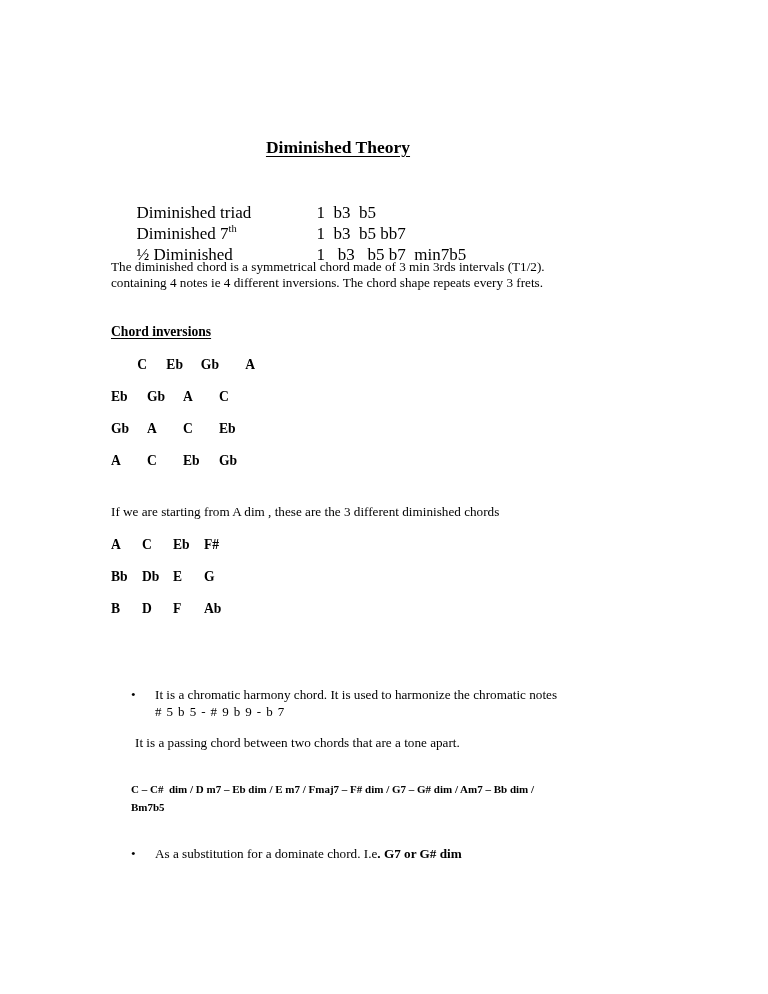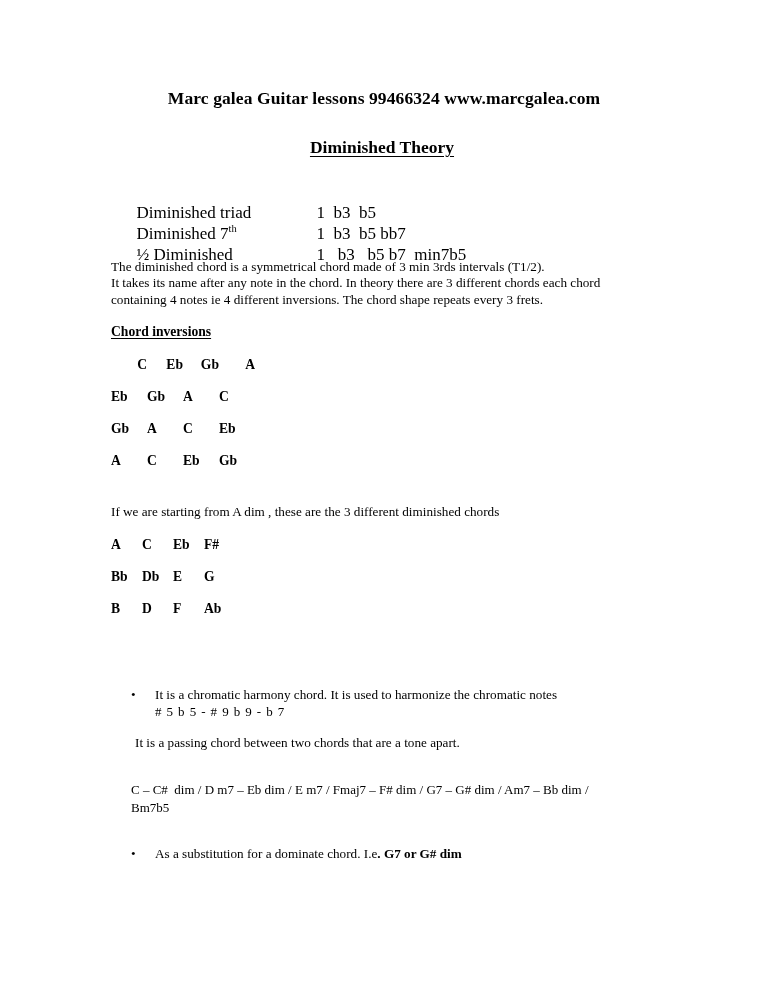--- a/index.html
+++ b/index.html
@@ -34,21 +34,20 @@
     font-weight: bold;
     font-size: 17.5px;
     letter-spacing: 0.1px;
   }
   .doc-title {
     position: absolute;
     left: 0;
     top: 137px;
     width: 676px;
     text-align: center;
-    padding-left: 44px;
   }
   .doc-title span {
     font-weight: bold;
     font-size: 17.5px;
     text-decoration: underline;
     text-underline-offset: 2.5px;
   }
 
   
   .defs {
@@ -173,52 +172,50 @@
 
   
   .prog-block {
     position: absolute;
     left: 131px;
     top: 781px;
     width: 520px;
   }
   .prog-line {
     display: block;
-    font-size: 13px;
-    font-weight: normal;
+    font-size: 11px;
+    font-weight: bold;
     line-height: 17.5px;
     white-space: pre-wrap;
   }
 </style>
 </head>
 <body>
 
 <div class="page">
 
-  <div class="doc-header">Marc galea Guitar lessons 99466324 www.marcgalea.com</div>
 
   <div class="doc-title">
     <span>Diminished Theory</span>
   </div>
 
   <div class="defs">
     <div class="def-row">
       <span class="def-label"><span>Diminished triad</span></span><span class="def-vals">1  b3  b5</span>
     </div>
     <div class="def-row">
       <span class="def-label"><span>Diminished 7</span><sup>th</sup></span><span class="def-vals">1  b3  b5 bb7</span>
     </div>
     <div class="def-row">
       <span class="def-label"><span>½ Diminished</span></span><span class="def-vals">1   b3   b5 b7  min7b5</span>
     </div>
   </div>
 
   <div class="para-block">
     <span class="para-line">The diminished chord is a symmetrical chord made of 3 min 3rds intervals (T1/2).</span>
-    <span class="para-line">It takes its name after any note in the chord. In theory there are 3 different chords each chord</span>
     <span class="para-line">containing 4 notes ie 4 different inversions. The chord shape repeats every 3 frets.</span>
   </div>
 
   <div class="head-bold" id="chord-inv-head">Chord inversions</div>
 
   <div class="note-row" style="top:357px;text-align:right;"><span class="note-cell">C</span><span class="note-cell">Eb</span><span class="note-cell">Gb</span><span class="note-cell">A</span></div>
 
   <div class="note-row" style="top:389px;"><span class="note-cell">Eb</span><span class="note-cell">Gb</span><span class="note-cell">A</span><span class="note-cell">C</span></div>
 
   <div class="note-row" style="top:421px;"><span class="note-cell">Gb</span><span class="note-cell">A</span><span class="note-cell">C</span><span class="note-cell">Eb</span></div>

